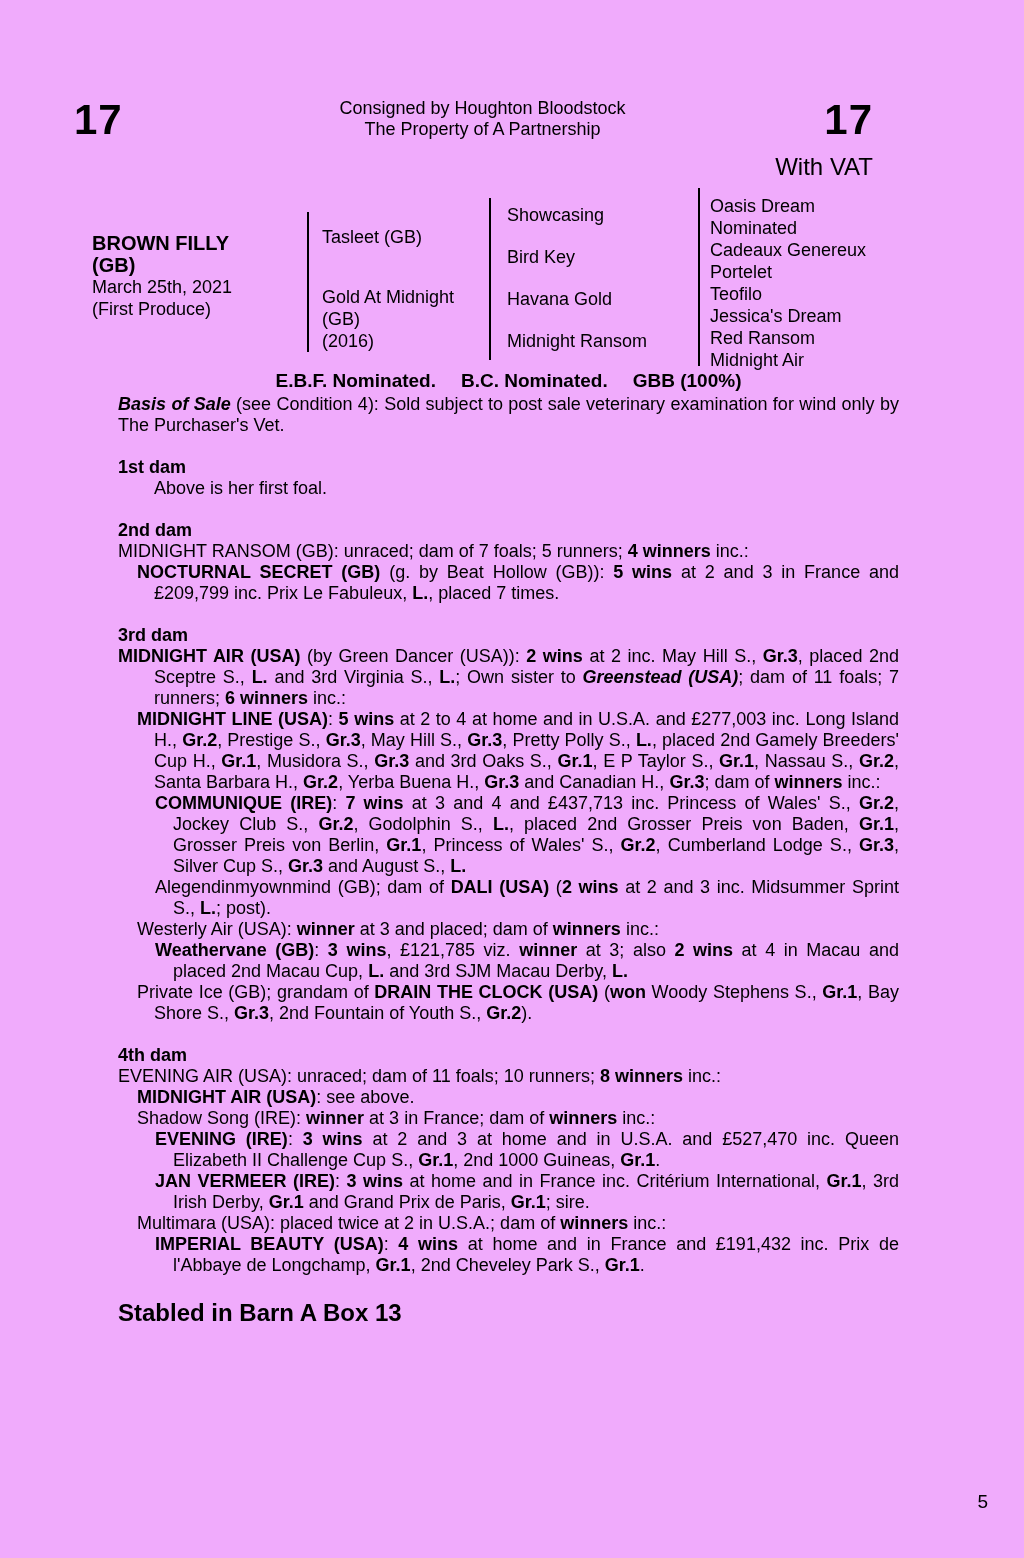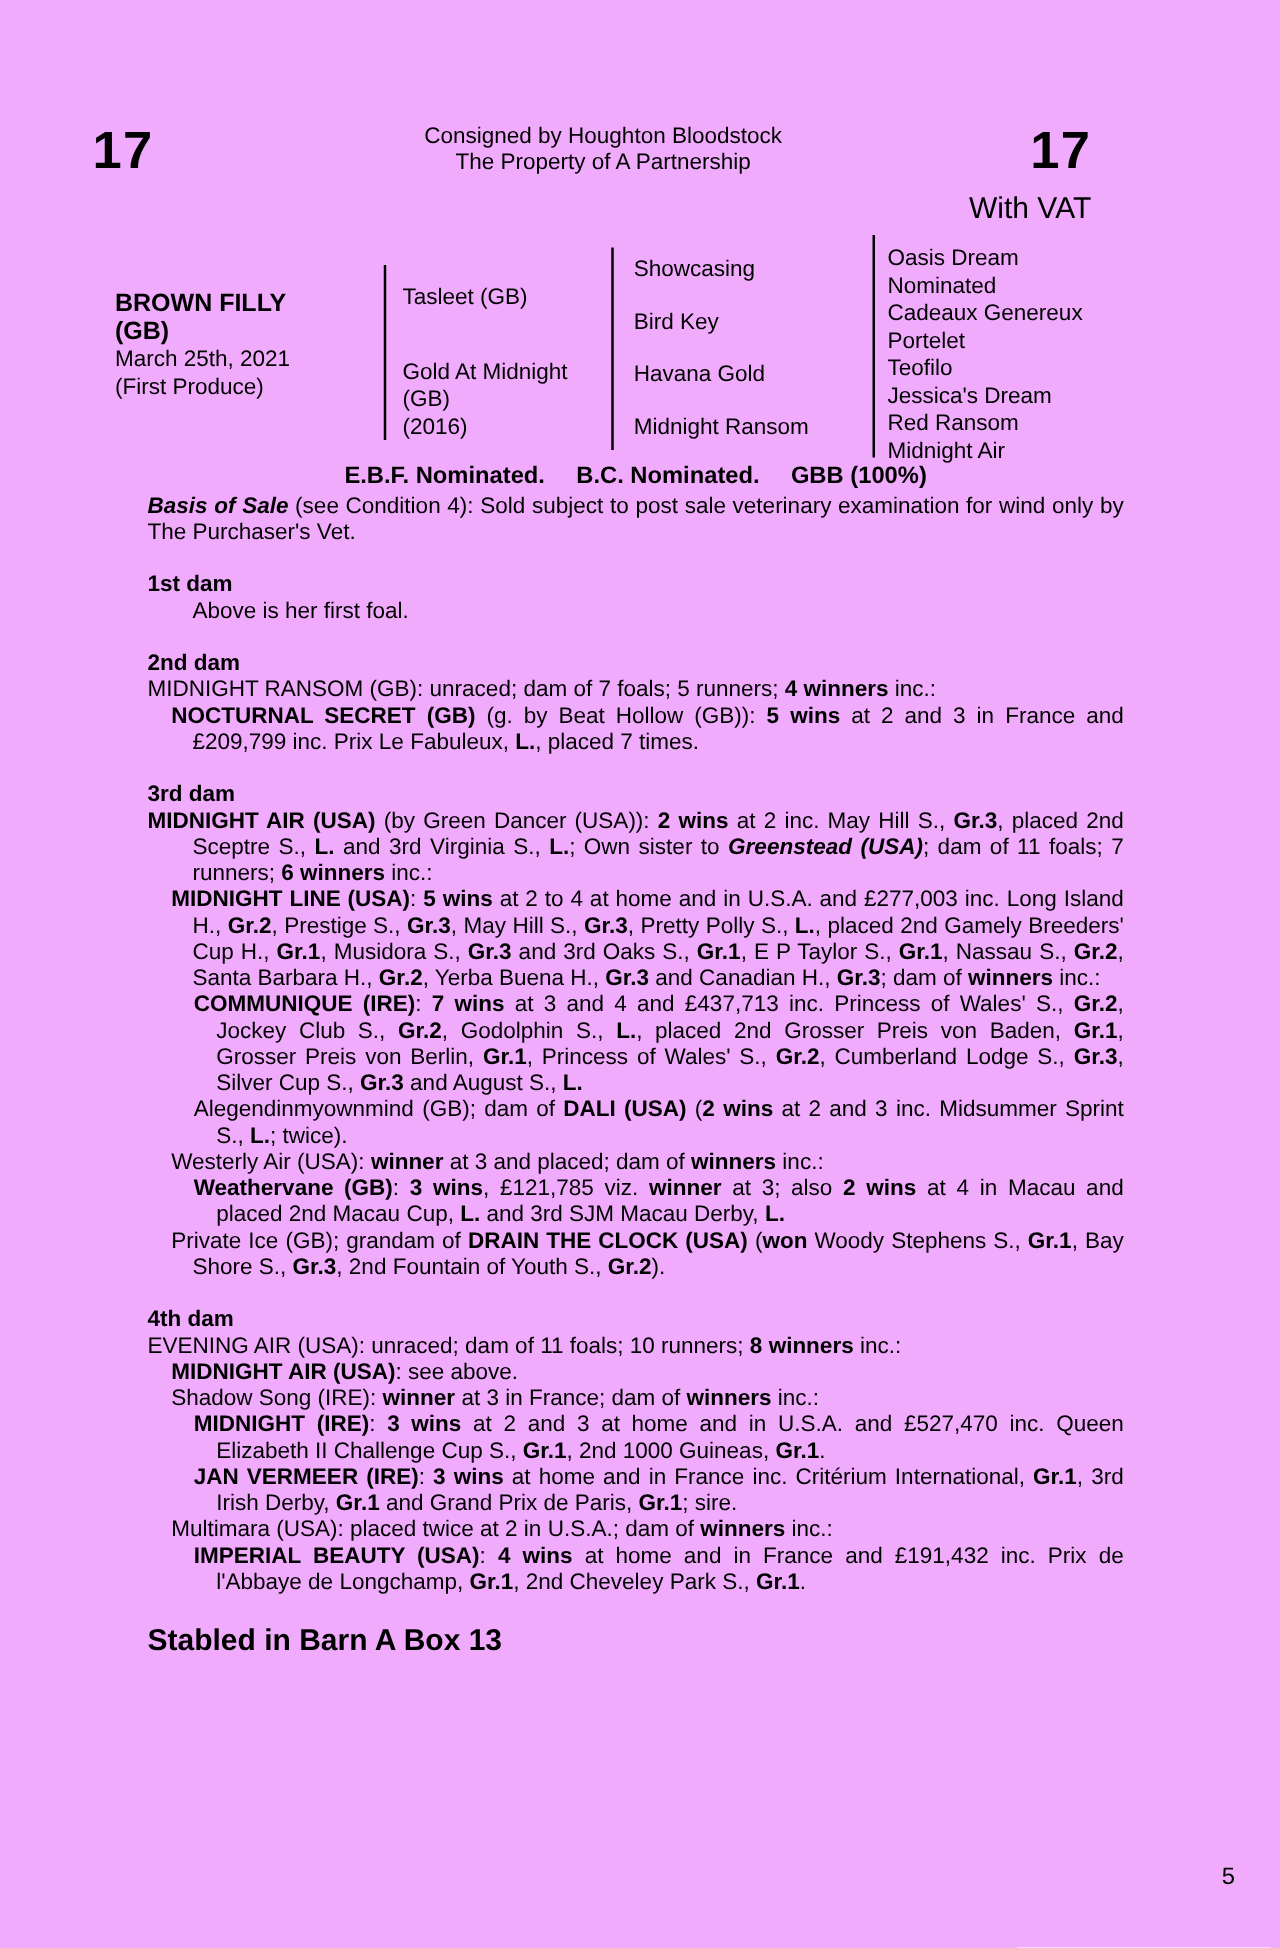--- a/index.html
+++ b/index.html
@@ -132,29 +132,29 @@
     <div id="sections-host">
         <div class="dam-heading">1st dam</div>
         <p class="para lvc"><span class="sg-n">Above is her first foal.</span></p>
         <div class="dam-heading">2nd dam</div>
         <p class="para lv0"><span class="sg-n">MIDNIGHT RANSOM (GB): unraced; dam of 7 foals; 5 runners; </span><span class="sg-b">4 winners</span><span class="sg-n"> inc.:</span></p>
         <p class="para lv1"><span class="sg-b">NOCTURNAL SECRET (GB)</span><span class="sg-n"> (g. by Beat Hollow (GB)): </span><span class="sg-b">5 wins</span><span class="sg-n"> at 2 and 3 in France and £209,799 inc. Prix Le Fabuleux, </span><span class="sg-b">L.</span><span class="sg-n">, placed 7 times.</span></p>
         <div class="dam-heading">3rd dam</div>
         <p class="para lv0"><span class="sg-b">MIDNIGHT AIR (USA)</span><span class="sg-n"> (by Green Dancer (USA)): </span><span class="sg-b">2 wins</span><span class="sg-n"> at 2 inc. May Hill S., </span><span class="sg-b">Gr.3</span><span class="sg-n">, placed 2nd Sceptre S., </span><span class="sg-b">L.</span><span class="sg-n"> and 3rd Virginia S., </span><span class="sg-b">L.</span><span class="sg-n">; Own sister to </span><span class="sg-bi">Greenstead (USA)</span><span class="sg-n">; dam of 11 foals; 7 runners; </span><span class="sg-b">6 winners</span><span class="sg-n"> inc.:</span></p>
         <p class="para lv1"><span class="sg-b">MIDNIGHT LINE (USA)</span><span class="sg-n">: </span><span class="sg-b">5 wins</span><span class="sg-n"> at 2 to 4 at home and in U.S.A. and £277,003 inc. Long Island H., </span><span class="sg-b">Gr.2</span><span class="sg-n">, Prestige S., </span><span class="sg-b">Gr.3</span><span class="sg-n">, May Hill S., </span><span class="sg-b">Gr.3</span><span class="sg-n">, Pretty Polly S., </span><span class="sg-b">L.</span><span class="sg-n">, placed 2nd Gamely Breeders' Cup H., </span><span class="sg-b">Gr.1</span><span class="sg-n">, Musidora S., </span><span class="sg-b">Gr.3</span><span class="sg-n"> and 3rd Oaks S., </span><span class="sg-b">Gr.1</span><span class="sg-n">, E P Taylor S., </span><span class="sg-b">Gr.1</span><span class="sg-n">, Nassau S., </span><span class="sg-b">Gr.2</span><span class="sg-n">, Santa Barbara H., </span><span class="sg-b">Gr.2</span><span class="sg-n">, Yerba Buena H., </span><span class="sg-b">Gr.3</span><span class="sg-n"> and Canadian H., </span><span class="sg-b">Gr.3</span><span class="sg-n">; dam of </span><span class="sg-b">winners</span><span class="sg-n"> inc.:</span></p>
         <p class="para lv2"><span class="sg-b">COMMUNIQUE (IRE)</span><span class="sg-n">: </span><span class="sg-b">7 wins</span><span class="sg-n"> at 3 and 4 and £437,713 inc. Princess of Wales' S., </span><span class="sg-b">Gr.2</span><span class="sg-n">, Jockey Club S., </span><span class="sg-b">Gr.2</span><span class="sg-n">, Godolphin S., </span><span class="sg-b">L.</span><span class="sg-n">, placed 2nd Grosser Preis von Baden, </span><span class="sg-b">Gr.1</span><span class="sg-n">, Grosser Preis von Berlin, </span><span class="sg-b">Gr.1</span><span class="sg-n">, Princess of Wales' S., </span><span class="sg-b">Gr.2</span><span class="sg-n">, Cumberland Lodge S., </span><span class="sg-b">Gr.3</span><span class="sg-n">, Silver Cup S., </span><span class="sg-b">Gr.3</span><span class="sg-n"> and August S., </span><span class="sg-b">L.</span></p>
-        <p class="para lv2"><span class="sg-n">Alegendinmyownmind (GB); dam of </span><span class="sg-b">DALI (USA)</span><span class="sg-n"> (</span><span class="sg-b">2 wins</span><span class="sg-n"> at 2 and 3 inc. Midsummer Sprint S., </span><span class="sg-b">L.</span><span class="sg-n">; twice).</span></p>
+        <p class="para lv2"><span class="sg-n">Alegendinmyownmind (GB); dam of </span><span class="sg-b">DALI (USA)</span><span class="sg-n"> (</span><span class="sg-b">2 wins</span><span class="sg-n"> at 2 and 3 inc. Midsummer Sprint S., </span><span class="sg-b">L.</span><span class="sg-n">; post).</span></p>
         <p class="para lv1"><span class="sg-n">Westerly Air (USA): </span><span class="sg-b">winner</span><span class="sg-n"> at 3 and placed; dam of </span><span class="sg-b">winners</span><span class="sg-n"> inc.:</span></p>
         <p class="para lv2"><span class="sg-b">Weathervane (GB)</span><span class="sg-n">: </span><span class="sg-b">3 wins</span><span class="sg-n">, £121,785 viz. </span><span class="sg-b">winner</span><span class="sg-n"> at 3; also </span><span class="sg-b">2 wins</span><span class="sg-n"> at 4 in Macau and placed 2nd Macau Cup, </span><span class="sg-b">L.</span><span class="sg-n"> and 3rd SJM Macau Derby, </span><span class="sg-b">L.</span></p>
         <p class="para lv1"><span class="sg-n">Private Ice (GB); grandam of </span><span class="sg-b">DRAIN THE CLOCK (USA)</span><span class="sg-n"> (</span><span class="sg-b">won</span><span class="sg-n"> Woody Stephens S., </span><span class="sg-b">Gr.1</span><span class="sg-n">, Bay Shore S., </span><span class="sg-b">Gr.3</span><span class="sg-n">, 2nd Fountain of Youth S., </span><span class="sg-b">Gr.2</span><span class="sg-n">).</span></p>
         <div class="dam-heading">4th dam</div>
         <p class="para lv0"><span class="sg-n">EVENING AIR (USA): unraced; dam of 11 foals; 10 runners; </span><span class="sg-b">8 winners</span><span class="sg-n"> inc.:</span></p>
         <p class="para lv1"><span class="sg-b">MIDNIGHT AIR (USA)</span><span class="sg-n">: see above.</span></p>
         <p class="para lv1"><span class="sg-n">Shadow Song (IRE): </span><span class="sg-b">winner</span><span class="sg-n"> at 3 in France; dam of </span><span class="sg-b">winners</span><span class="sg-n"> inc.:</span></p>
-        <p class="para lv2"><span class="sg-b">MIDNIGHT (IRE)</span><span class="sg-n">: </span><span class="sg-b">3 wins</span><span class="sg-n"> at 2 and 3 at home and in U.S.A. and £527,470 inc. Queen Elizabeth II Challenge Cup S., </span><span class="sg-b">Gr.1</span><span class="sg-n">, 2nd 1000 Guineas, </span><span class="sg-b">Gr.1</span><span class="sg-n">.</span></p>
+        <p class="para lv2"><span class="sg-b">EVENING (IRE)</span><span class="sg-n">: </span><span class="sg-b">3 wins</span><span class="sg-n"> at 2 and 3 at home and in U.S.A. and £527,470 inc. Queen Elizabeth II Challenge Cup S., </span><span class="sg-b">Gr.1</span><span class="sg-n">, 2nd 1000 Guineas, </span><span class="sg-b">Gr.1</span><span class="sg-n">.</span></p>
         <p class="para lv2"><span class="sg-b">JAN VERMEER (IRE)</span><span class="sg-n">: </span><span class="sg-b">3 wins</span><span class="sg-n"> at home and in France inc. Critérium International, </span><span class="sg-b">Gr.1</span><span class="sg-n">, 3rd Irish Derby, </span><span class="sg-b">Gr.1</span><span class="sg-n"> and Grand Prix de Paris, </span><span class="sg-b">Gr.1</span><span class="sg-n">; sire.</span></p>
         <p class="para lv1"><span class="sg-n">Multimara (USA): placed twice at 2 in U.S.A.; dam of </span><span class="sg-b">winners</span><span class="sg-n"> inc.:</span></p>
         <p class="para lv2"><span class="sg-b">IMPERIAL BEAUTY (USA)</span><span class="sg-n">: </span><span class="sg-b">4 wins</span><span class="sg-n"> at home and in France and £191,432 inc. Prix de l'Abbaye de Longchamp, </span><span class="sg-b">Gr.1</span><span class="sg-n">, 2nd Cheveley Park S., </span><span class="sg-b">Gr.1</span><span class="sg-n">.</span></p>
       </div>
     <div class="stabled">Stabled in Barn A Box 13</div>
   </div>
 
   <div class="page-num">5</div>
 </div>
 

